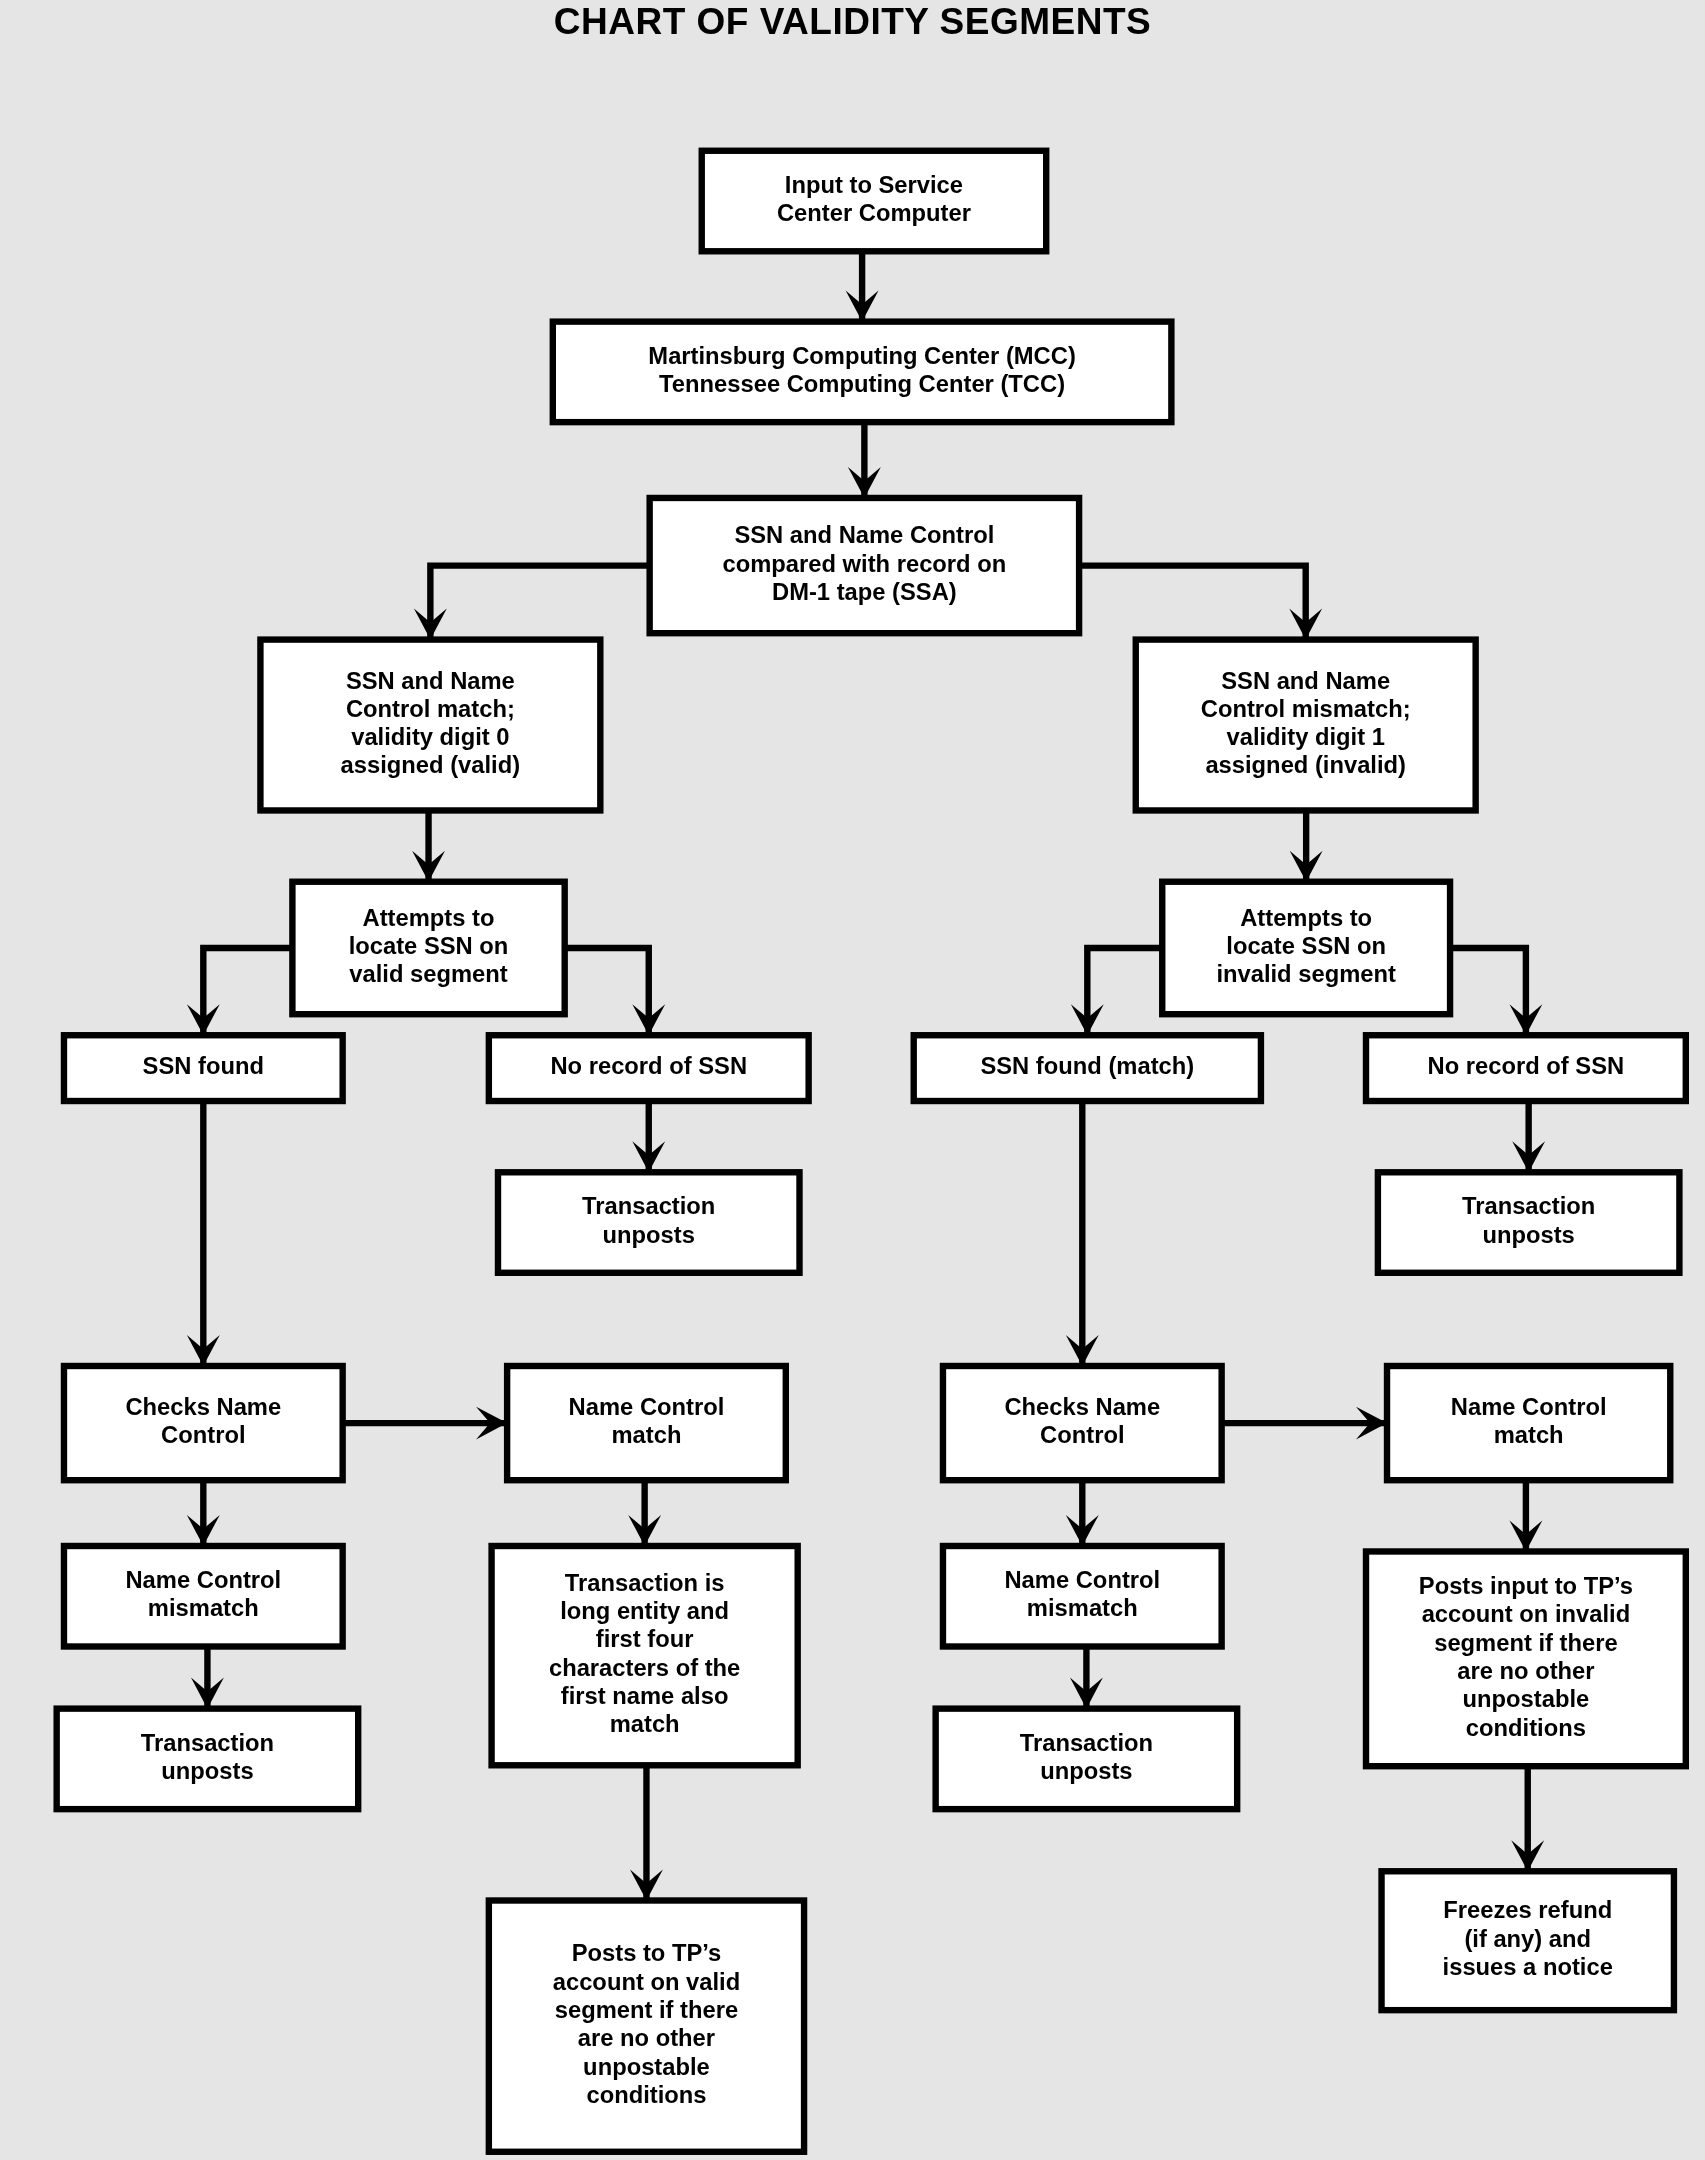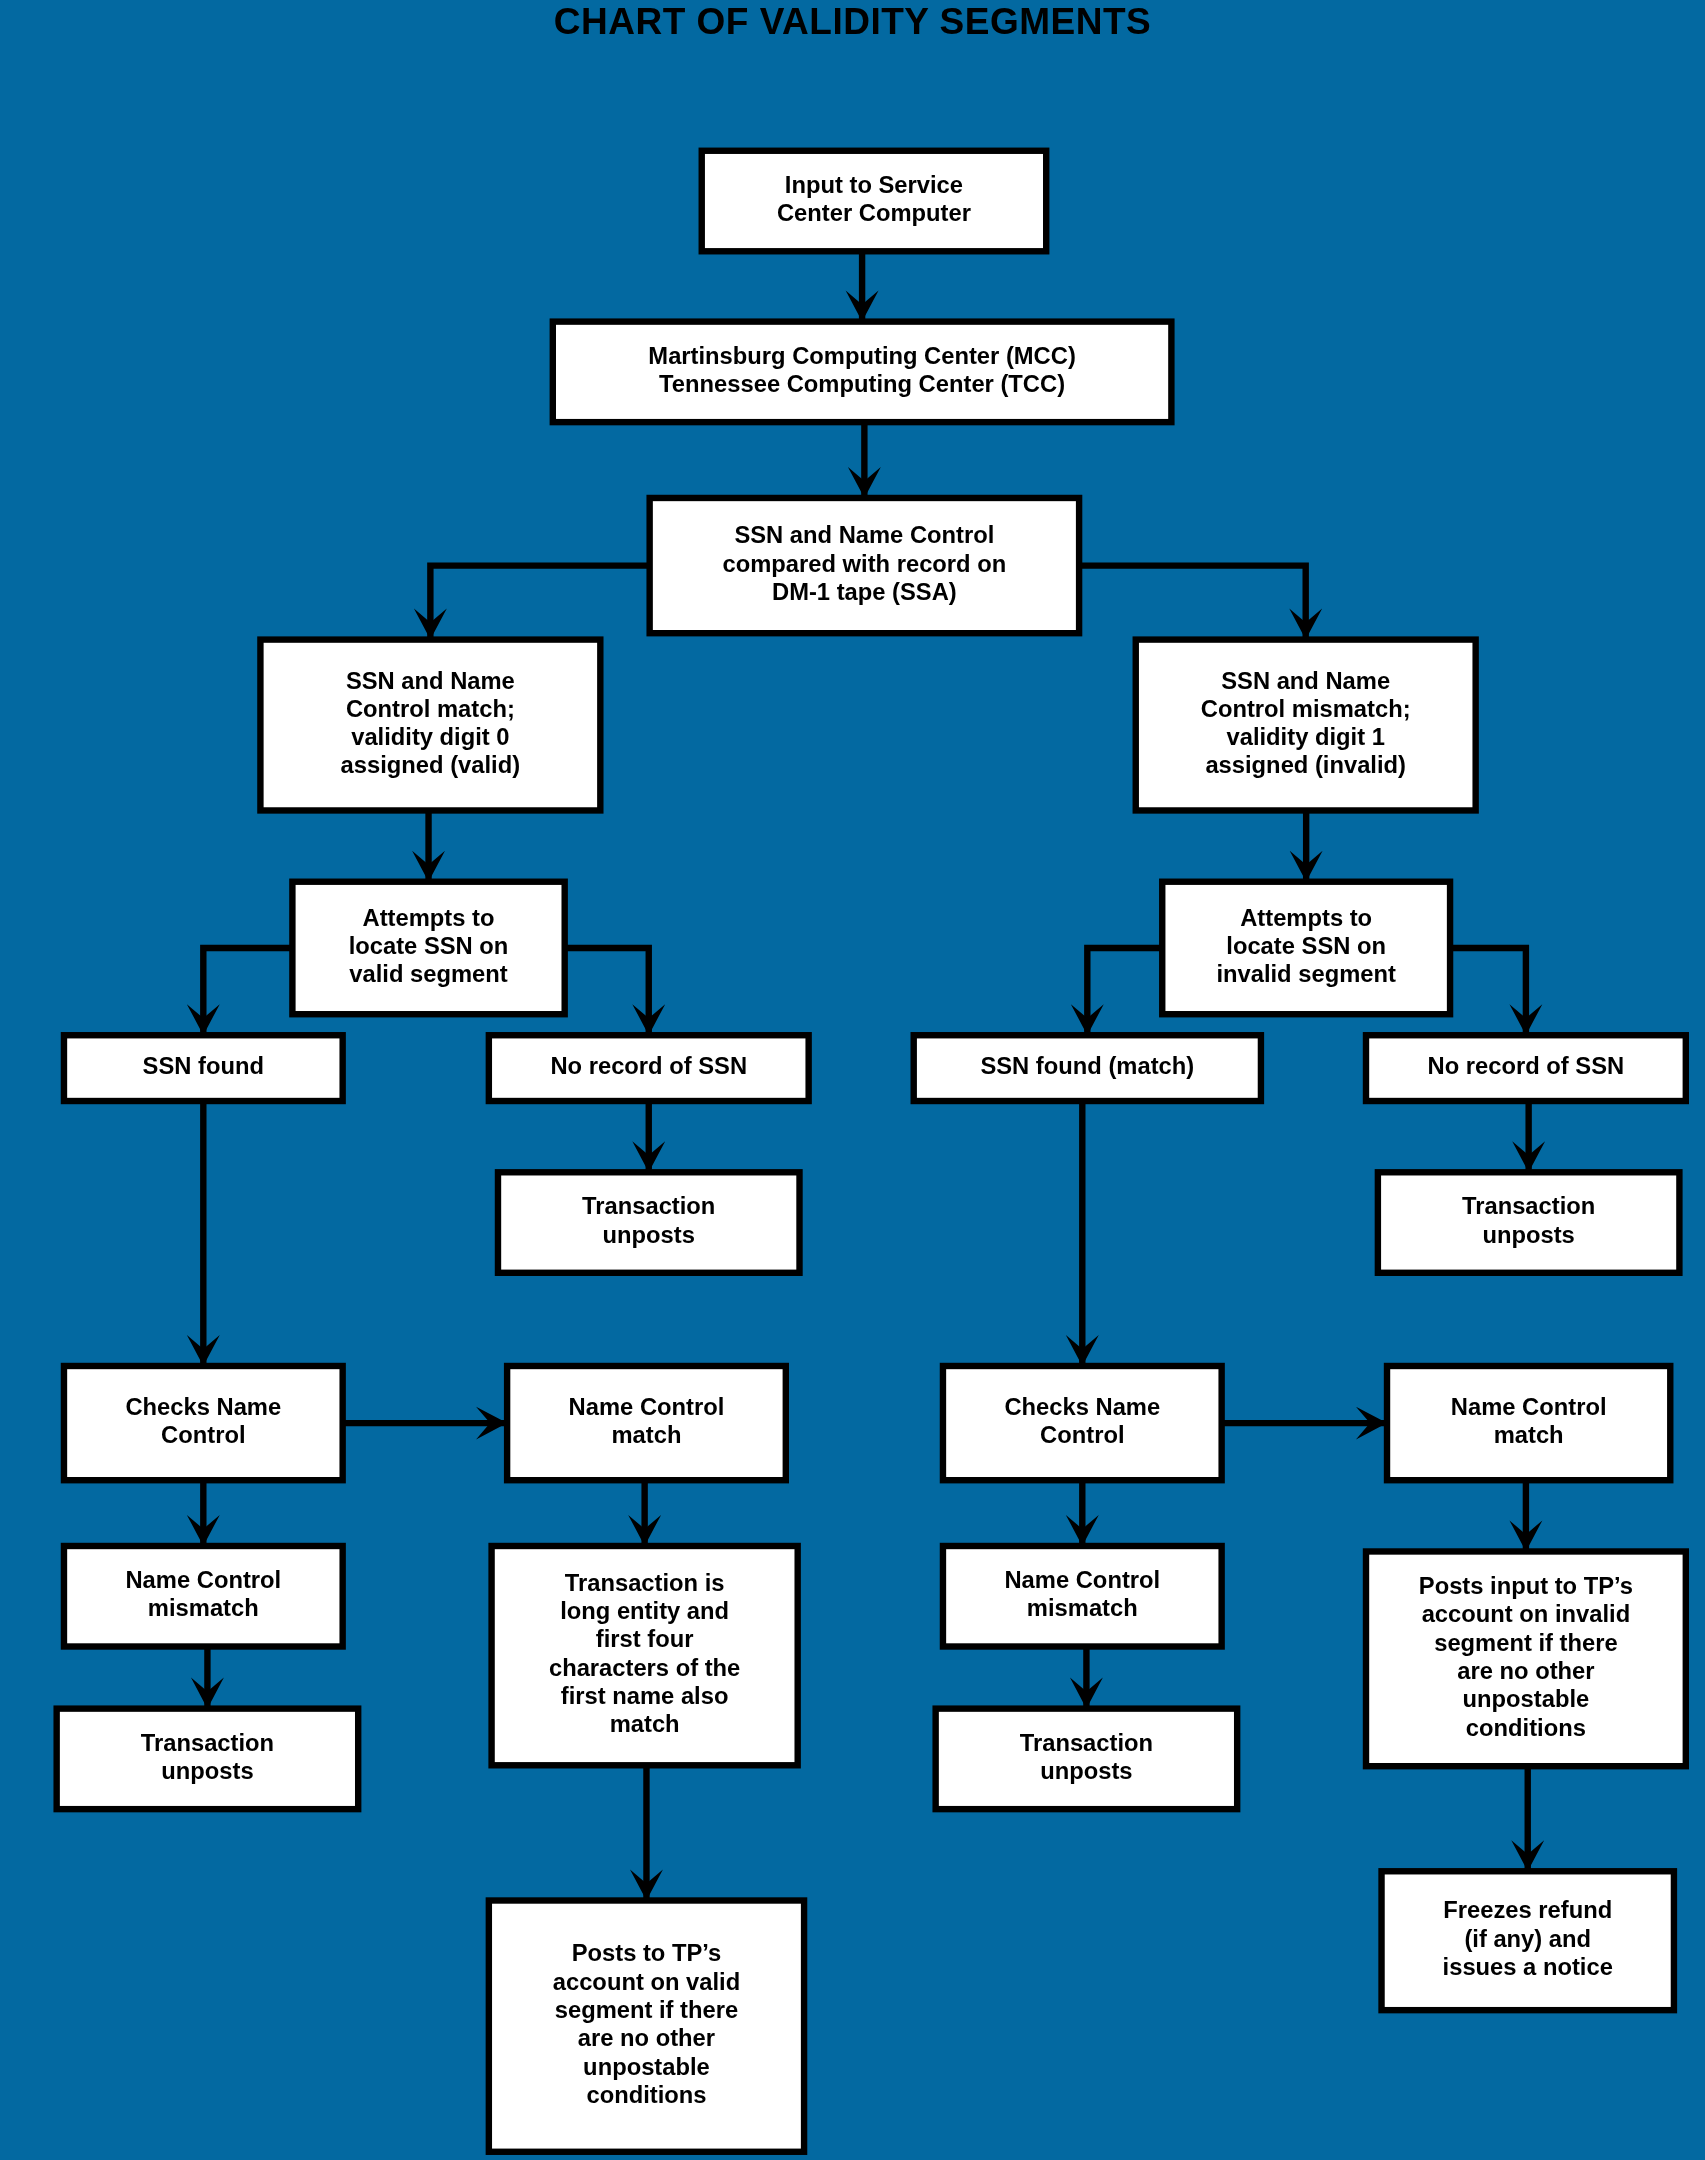--- a/index.html
+++ b/index.html
@@ -7,21 +7,21 @@
     padding: 0;
     background: #ffffff;
   }
   body {
     font-family: "Liberation Sans", sans-serif;
   }
   #page {
     position: relative;
     width: 1705px;
     height: 2160px;
-    background: #0369a1;
+    background: #e5e5e5;
     overflow: hidden;
   }
   #chart-title {
     position: absolute;
     left: 0;
     top: 0;
     width: 1705px;
     text-align: center;
     font-family: "Liberation Sans", sans-serif;
     font-weight: bold;

